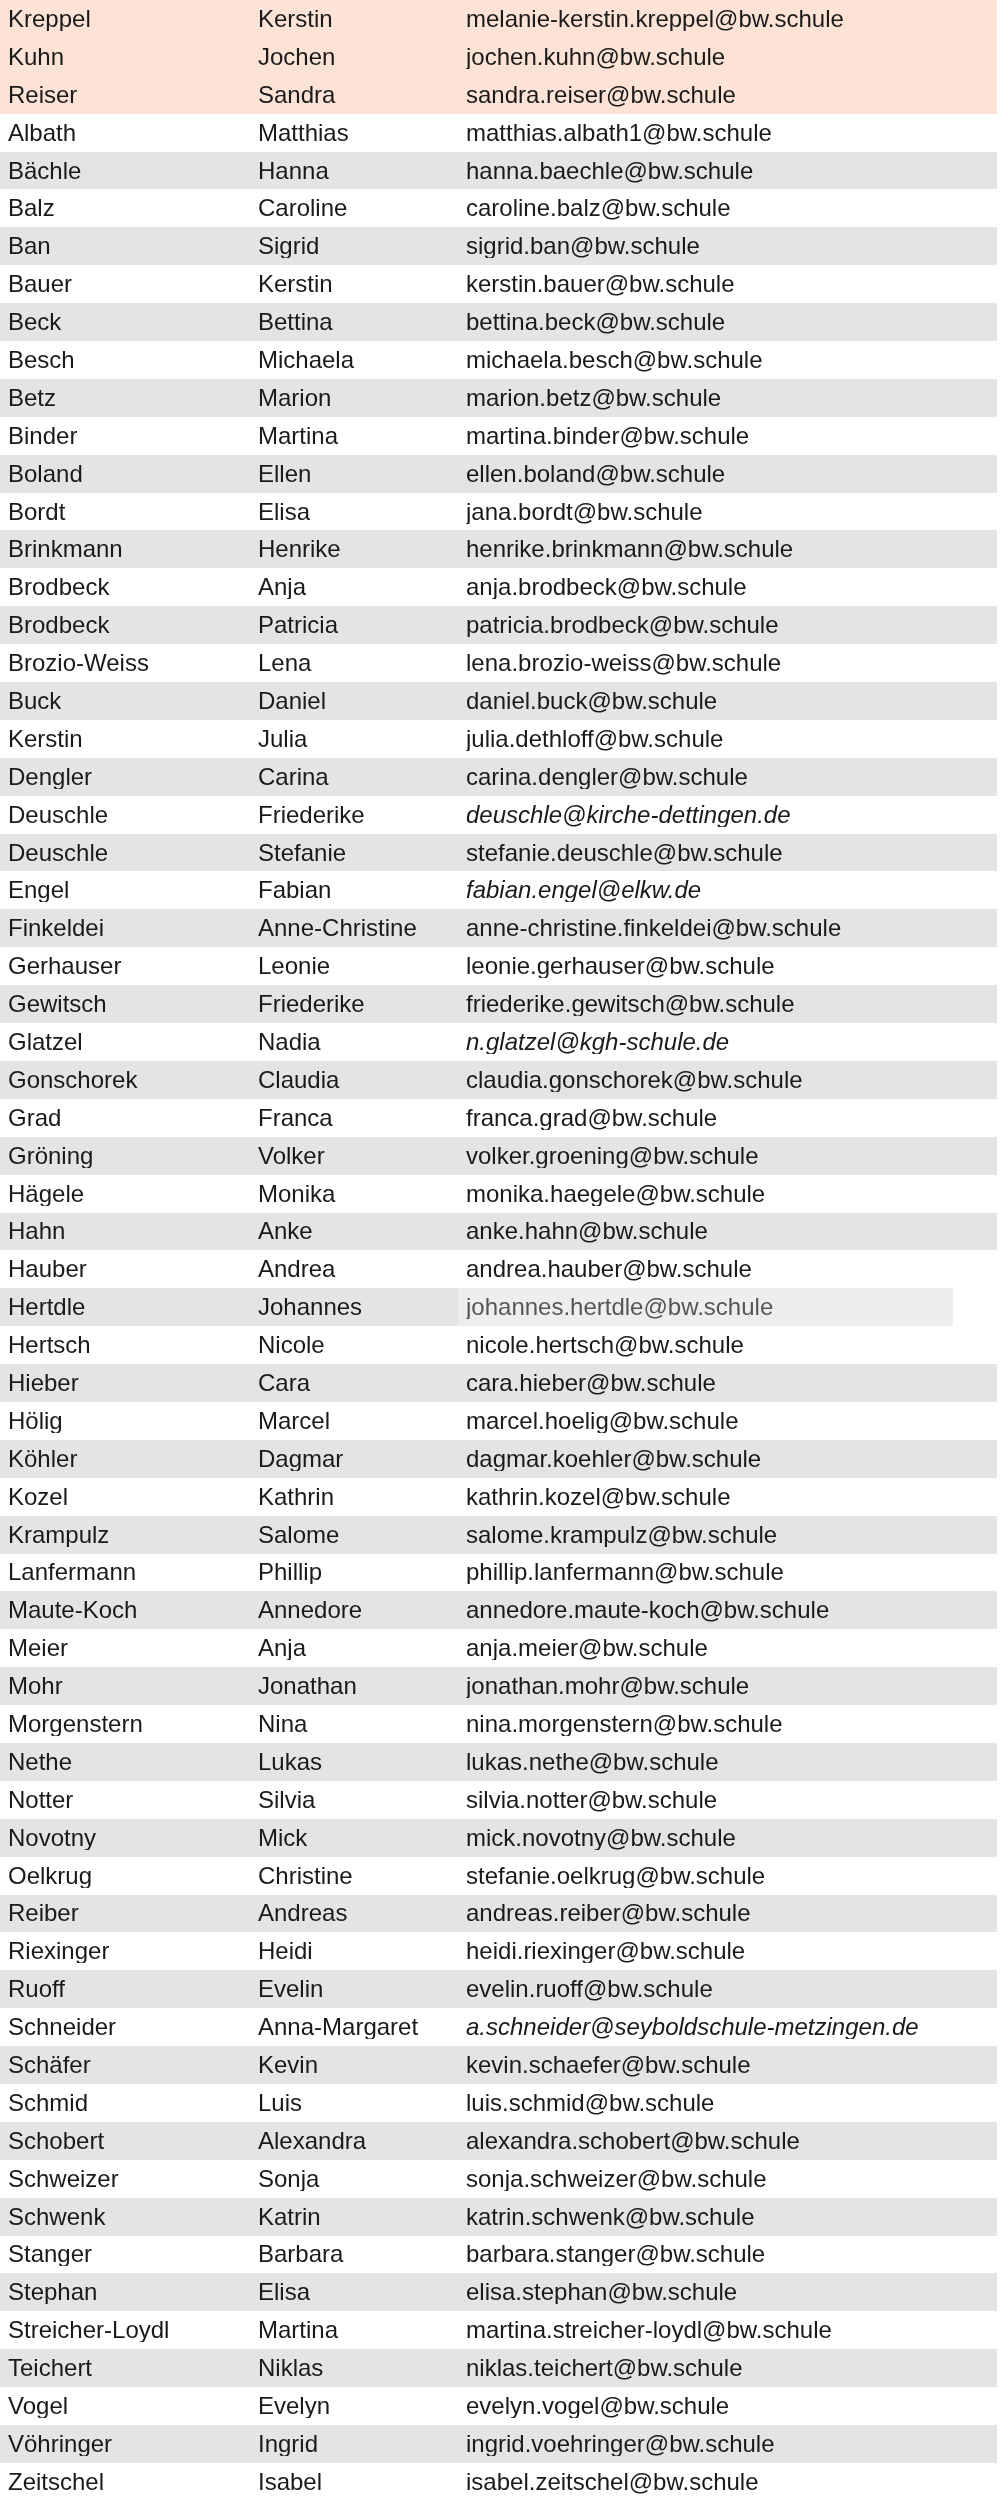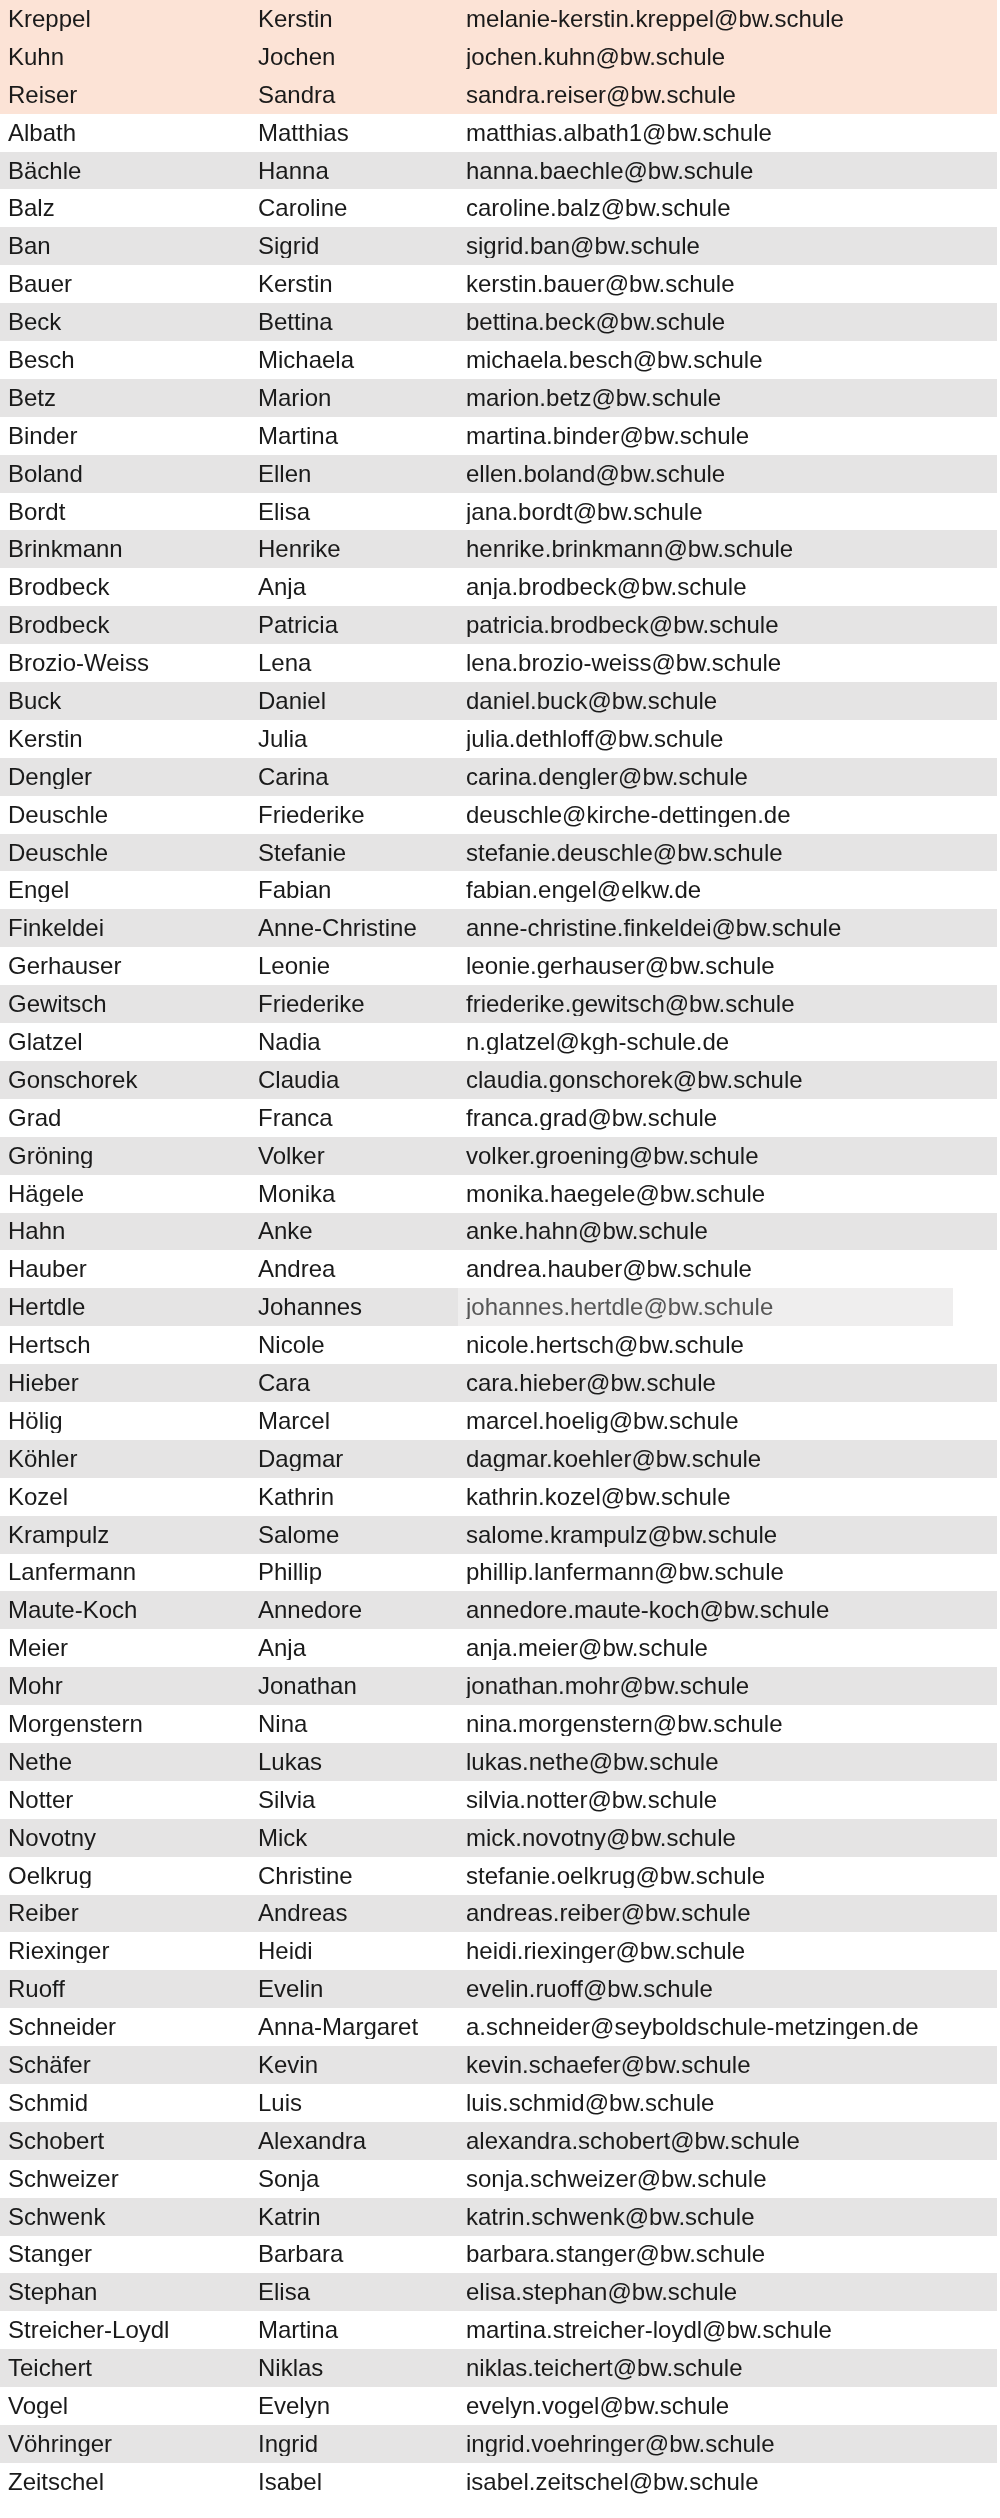--- a/index.html
+++ b/index.html
@@ -35,21 +35,21 @@
   .row.special {
     background: linear-gradient(to right,
       var(--band-bg) 0 458px,
       var(--special-bg) 458px 953px,
       #ffffff 953px);
   }
   .row.special .c3 { color: var(--muted-text); }
   .c1 { width: 250px; padding-left: 8px; white-space: nowrap; overflow: hidden; }
   .c2 { width: 208px; white-space: nowrap; overflow: hidden; }
   .c3 { flex: 1; white-space: nowrap; overflow: hidden; }
-  .c3.italic { }
+  .c3.italic { font-style: italic; }
 </style>
 </head>
 <body>
 
 <div class="table" id="contact-table">
     <div class="row highlight">
     <span class="c1">Kreppel</span>
     <span class="c2">Kerstin</span>
     <span class="c3">melanie-kerstin.kreppel@bw.schule</span>
   </div>

